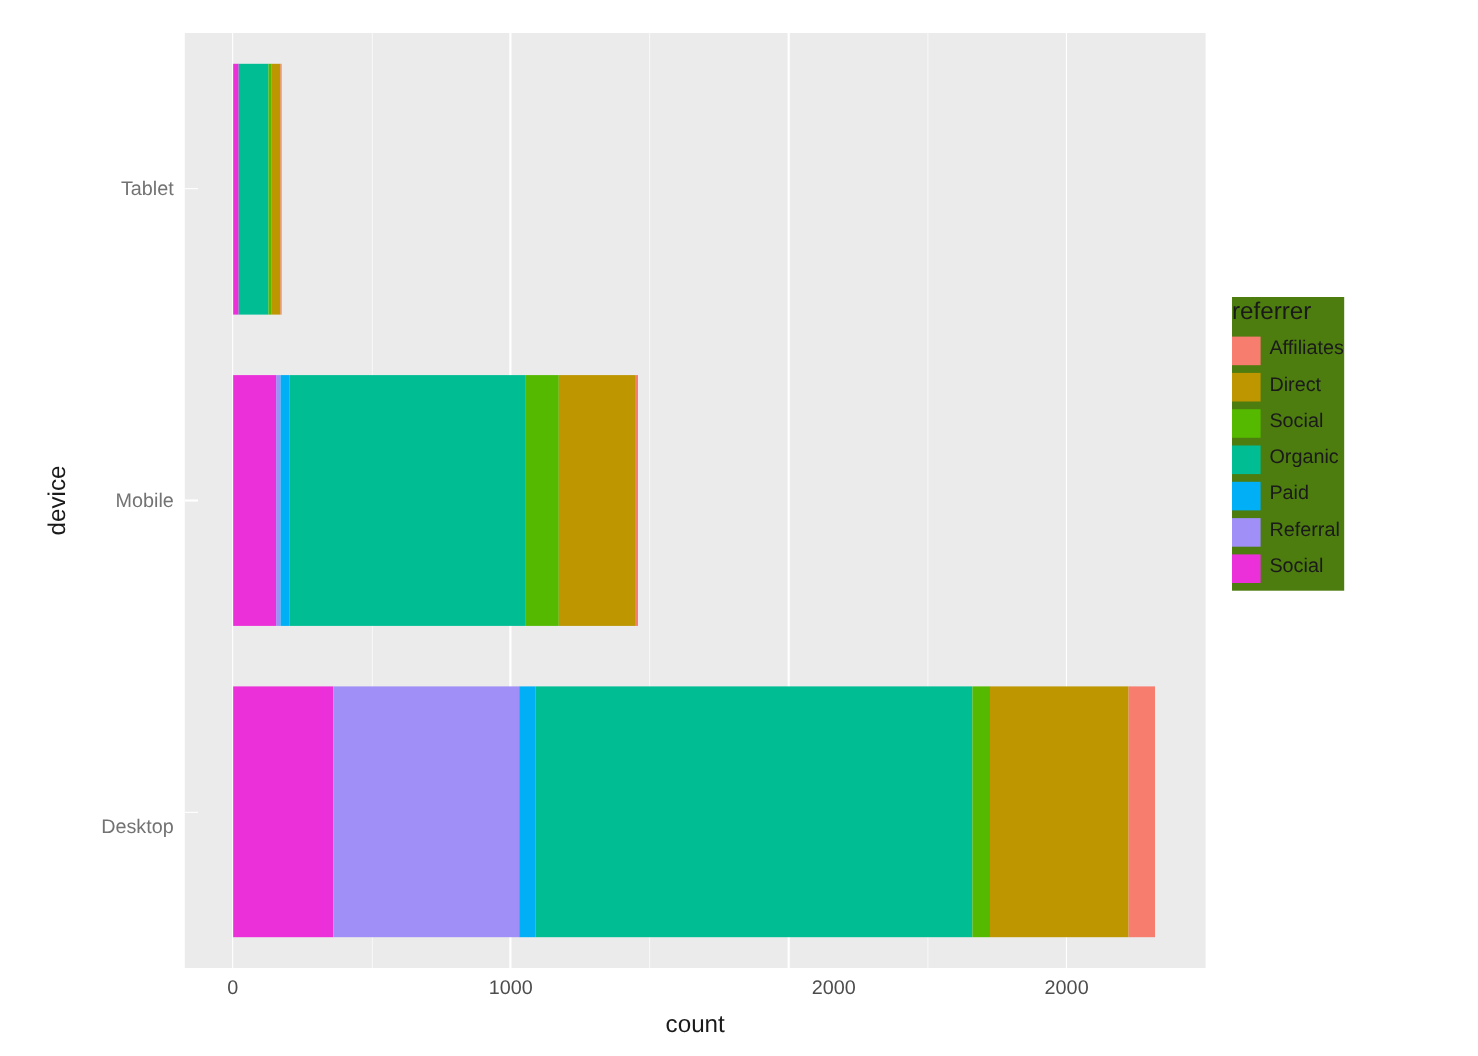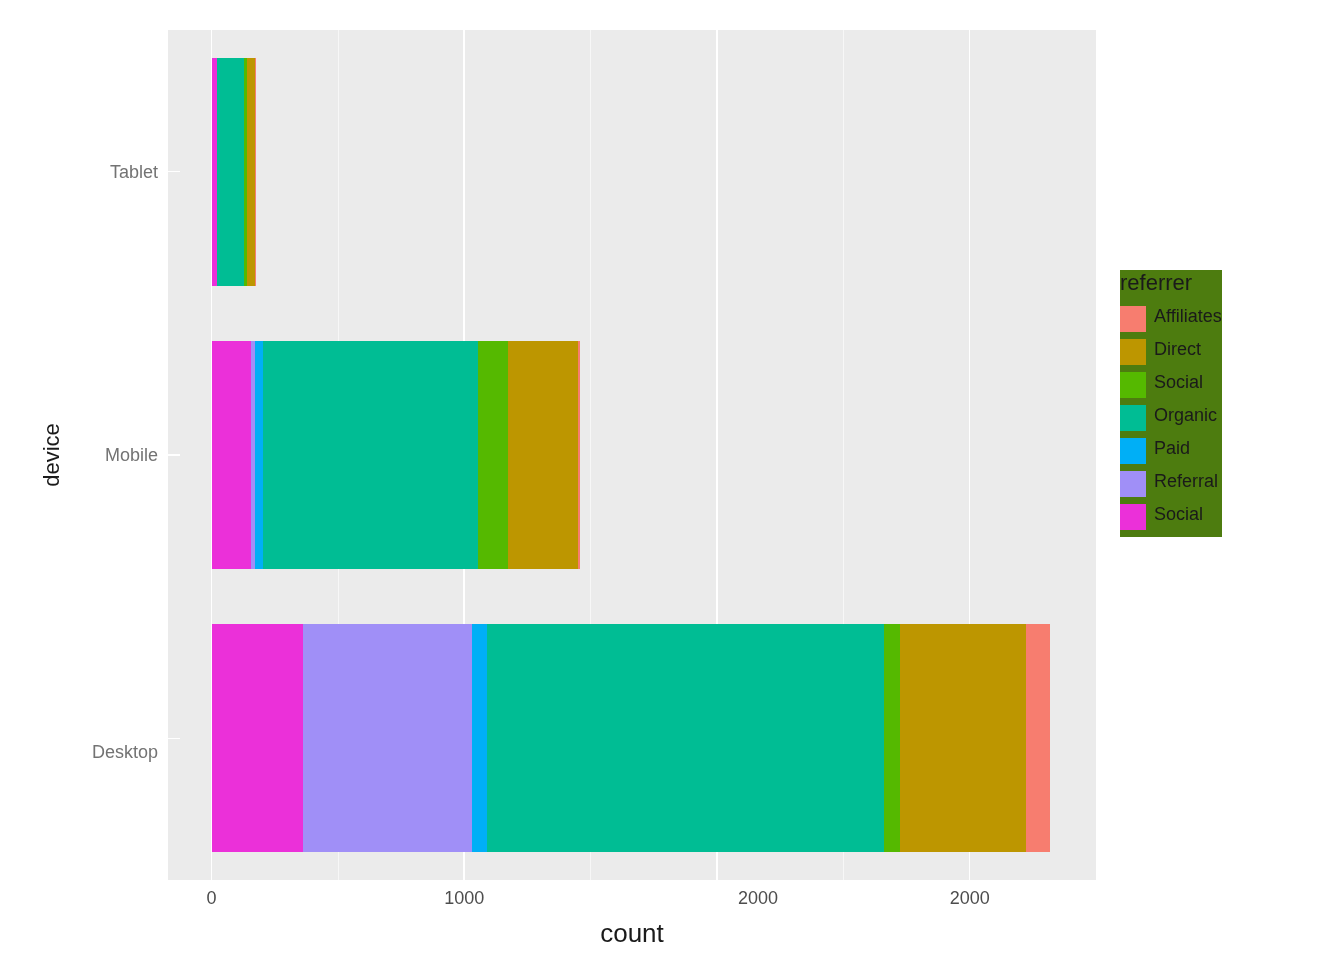--- a/index.html
+++ b/index.html
@@ -59,21 +59,21 @@
     color: #737373;
     transform: translateY(-50%);
     text-align: right;
   }
   .axis-title-x {
     position: absolute;
     left: 168px;
     width: 928px;
     text-align: center;
     top: 918px;
-    font-size: 26px;
+    font-size: 22px;
     color: #1a1a1a;
   }
   .axis-title-y {
     position: absolute;
     left: 20px;
     top: 455px;
     transform: translateY(-50%) rotate(-90deg);
     transform-origin: center;
     font-size: 22px;
     color: #1a1a1a;

